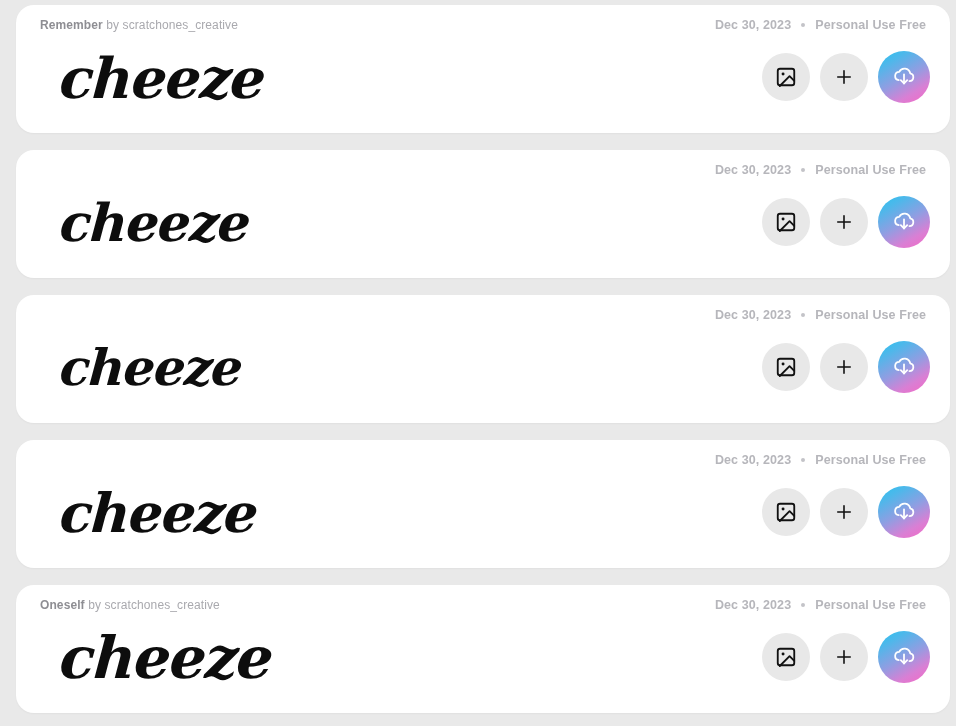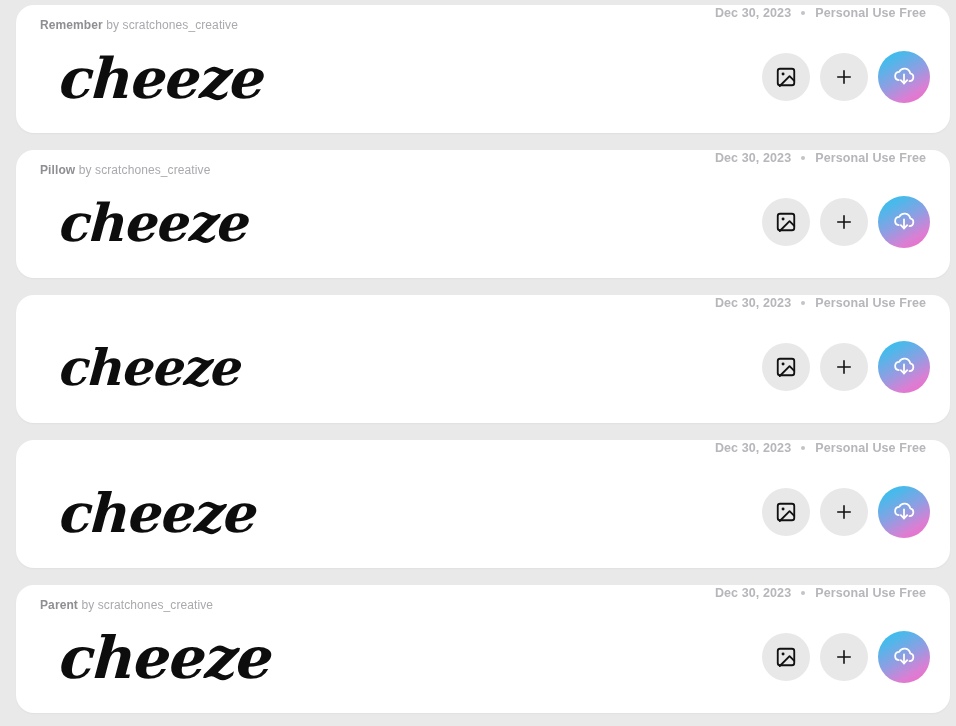--- a/index.html
+++ b/index.html
@@ -51,21 +51,21 @@
     font-weight: 700;
     color: #8e8e93;
   }
   .font-title .by {
     font-weight: 400;
     color: #a9a9ae;
   }
 
   .card-right-meta {
     position: absolute;
-    top: 0;
+    top: 12px;
     right: 24px;
     font-size: 12.5px;
     line-height: 16px;
     font-weight: 700;
     color: #b6b6bb;
     letter-spacing: 0.1px;
     white-space: nowrap;
     display: flex;
     align-items: center;
     gap: 10px;
@@ -171,152 +171,148 @@
               <path d="M10.4 19.4a4.5 4.5 0 0 1 .5-8.95 6.3 6.3 0 0 1 11.75 1.6 4.2 4.2 0 0 1-.85 8.3"></path>
               <path d="M16 13.2v9.6"></path>
               <path d="M12.6 19.4L16 22.9l3.4-3.5"></path>
             </svg>
           </span>
         </button>
     </div>
   </div>
     <div class="font-card">
     <div class="card-meta-row">
+      <div class="card-right-meta">
+        <span>Dec 30, 2023</span>
+        <span class="meta-dot"></span>
+        <span>Personal Use Free</span>
+      </div>
+    </div>
+    <div class="preview-wrap">
+      <span class="preview-text" style="font-size:52px">cheeze</span>
+    </div>
+    <div class="actions">
+      <button class="action-btn">
+          <span class="icon-image">
+            <svg width="22" height="22" viewBox="0 0 24 24" fill="none" stroke="#111" stroke-width="2" stroke-linecap="round" stroke-linejoin="round">
+              <rect x="3" y="3" width="18" height="18" rx="2.5"></rect>
+              <circle cx="8.8" cy="8.8" r="1.6" fill="#111" stroke="none"></circle>
+              <path d="M21 16.2l-5.1-5.1L5.2 21.8"></path>
+            </svg>
+          </span>
+        </button>
+      <button class="action-btn">
+          <span class="icon-plus">
+            <svg width="20" height="20" viewBox="0 0 24 24" fill="none" stroke="#111" stroke-width="1.9" stroke-linecap="round">
+              <path d="M12 4.5v15M4.5 12h15"></path>
+            </svg>
+          </span>
+        </button>
+      <button class="action-btn download">
+          <span class="icon-cloud">
+            <svg width="30" height="30" viewBox="0 0 32 32" fill="none" stroke="#ffffff" stroke-width="1.9" stroke-linecap="round" stroke-linejoin="round">
+              <path d="M10.4 19.4a4.5 4.5 0 0 1 .5-8.95 6.3 6.3 0 0 1 11.75 1.6 4.2 4.2 0 0 1-.85 8.3"></path>
+              <path d="M16 13.2v9.6"></path>
+              <path d="M12.6 19.4L16 22.9l3.4-3.5"></path>
+            </svg>
+          </span>
+        </button>
+    </div>
+  </div>
+    <div class="font-card">
+    <div class="card-meta-row">
+      <div class="card-right-meta">
+        <span>Dec 30, 2023</span>
+        <span class="meta-dot"></span>
+        <span>Personal Use Free</span>
+      </div>
+    </div>
+    <div class="preview-wrap">
+      <span class="preview-text" style="font-size:50px">cheeze</span>
+    </div>
+    <div class="actions">
+      <button class="action-btn">
+          <span class="icon-image">
+            <svg width="22" height="22" viewBox="0 0 24 24" fill="none" stroke="#111" stroke-width="2" stroke-linecap="round" stroke-linejoin="round">
+              <rect x="3" y="3" width="18" height="18" rx="2.5"></rect>
+              <circle cx="8.8" cy="8.8" r="1.6" fill="#111" stroke="none"></circle>
+              <path d="M21 16.2l-5.1-5.1L5.2 21.8"></path>
+            </svg>
+          </span>
+        </button>
+      <button class="action-btn">
+          <span class="icon-plus">
+            <svg width="20" height="20" viewBox="0 0 24 24" fill="none" stroke="#111" stroke-width="1.9" stroke-linecap="round">
+              <path d="M12 4.5v15M4.5 12h15"></path>
+            </svg>
+          </span>
+        </button>
+      <button class="action-btn download">
+          <span class="icon-cloud">
+            <svg width="30" height="30" viewBox="0 0 32 32" fill="none" stroke="#ffffff" stroke-width="1.9" stroke-linecap="round" stroke-linejoin="round">
+              <path d="M10.4 19.4a4.5 4.5 0 0 1 .5-8.95 6.3 6.3 0 0 1 11.75 1.6 4.2 4.2 0 0 1-.85 8.3"></path>
+              <path d="M16 13.2v9.6"></path>
+              <path d="M12.6 19.4L16 22.9l3.4-3.5"></path>
+            </svg>
+          </span>
+        </button>
+    </div>
+  </div>
+    <div class="font-card">
+    <div class="card-meta-row">
+      <div class="card-right-meta">
+        <span>Dec 30, 2023</span>
+        <span class="meta-dot"></span>
+        <span>Personal Use Free</span>
+      </div>
+    </div>
+    <div class="preview-wrap">
+      <span class="preview-text" style="font-size:54px">cheeze</span>
+    </div>
+    <div class="actions">
+      <button class="action-btn">
+          <span class="icon-image">
+            <svg width="22" height="22" viewBox="0 0 24 24" fill="none" stroke="#111" stroke-width="2" stroke-linecap="round" stroke-linejoin="round">
+              <rect x="3" y="3" width="18" height="18" rx="2.5"></rect>
+              <circle cx="8.8" cy="8.8" r="1.6" fill="#111" stroke="none"></circle>
+              <path d="M21 16.2l-5.1-5.1L5.2 21.8"></path>
+            </svg>
+          </span>
+        </button>
+      <button class="action-btn">
+          <span class="icon-plus">
+            <svg width="20" height="20" viewBox="0 0 24 24" fill="none" stroke="#111" stroke-width="1.9" stroke-linecap="round">
+              <path d="M12 4.5v15M4.5 12h15"></path>
+            </svg>
+          </span>
+        </button>
+      <button class="action-btn download">
+          <span class="icon-cloud">
+            <svg width="30" height="30" viewBox="0 0 32 32" fill="none" stroke="#ffffff" stroke-width="1.9" stroke-linecap="round" stroke-linejoin="round">
+              <path d="M10.4 19.4a4.5 4.5 0 0 1 .5-8.95 6.3 6.3 0 0 1 11.75 1.6 4.2 4.2 0 0 1-.85 8.3"></path>
+              <path d="M16 13.2v9.6"></path>
+              <path d="M12.6 19.4L16 22.9l3.4-3.5"></path>
+            </svg>
+          </span>
+        </button>
+    </div>
+  </div>
+    <div class="font-card">
+    <div class="card-meta-row">
       <div class="font-title">
-        <span class="name">Pillow</span>
+        <span class="name">Oneself</span>
         <span class="by"><span>by</span> <span>scratchones_creative</span></span>
       </div>
       <div class="card-right-meta">
         <span>Dec 30, 2023</span>
         <span class="meta-dot"></span>
         <span>Personal Use Free</span>
       </div>
     </div>
     <div class="preview-wrap">
-      <span class="preview-text" style="font-size:52px">cheeze</span>
-    </div>
-    <div class="actions">
-      <button class="action-btn">
-          <span class="icon-image">
-            <svg width="22" height="22" viewBox="0 0 24 24" fill="none" stroke="#111" stroke-width="2" stroke-linecap="round" stroke-linejoin="round">
-              <rect x="3" y="3" width="18" height="18" rx="2.5"></rect>
-              <circle cx="8.8" cy="8.8" r="1.6" fill="#111" stroke="none"></circle>
-              <path d="M21 16.2l-5.1-5.1L5.2 21.8"></path>
-            </svg>
-          </span>
-        </button>
-      <button class="action-btn">
-          <span class="icon-plus">
-            <svg width="20" height="20" viewBox="0 0 24 24" fill="none" stroke="#111" stroke-width="1.9" stroke-linecap="round">
-              <path d="M12 4.5v15M4.5 12h15"></path>
-            </svg>
-          </span>
-        </button>
-      <button class="action-btn download">
-          <span class="icon-cloud">
-            <svg width="30" height="30" viewBox="0 0 32 32" fill="none" stroke="#ffffff" stroke-width="1.9" stroke-linecap="round" stroke-linejoin="round">
-              <path d="M10.4 19.4a4.5 4.5 0 0 1 .5-8.95 6.3 6.3 0 0 1 11.75 1.6 4.2 4.2 0 0 1-.85 8.3"></path>
-              <path d="M16 13.2v9.6"></path>
-              <path d="M12.6 19.4L16 22.9l3.4-3.5"></path>
-            </svg>
-          </span>
-        </button>
-    </div>
-  </div>
-    <div class="font-card">
-    <div class="card-meta-row">
-      <div class="card-right-meta">
-        <span>Dec 30, 2023</span>
-        <span class="meta-dot"></span>
-        <span>Personal Use Free</span>
-      </div>
-    </div>
-    <div class="preview-wrap">
-      <span class="preview-text" style="font-size:50px">cheeze</span>
-    </div>
-    <div class="actions">
-      <button class="action-btn">
-          <span class="icon-image">
-            <svg width="22" height="22" viewBox="0 0 24 24" fill="none" stroke="#111" stroke-width="2" stroke-linecap="round" stroke-linejoin="round">
-              <rect x="3" y="3" width="18" height="18" rx="2.5"></rect>
-              <circle cx="8.8" cy="8.8" r="1.6" fill="#111" stroke="none"></circle>
-              <path d="M21 16.2l-5.1-5.1L5.2 21.8"></path>
-            </svg>
-          </span>
-        </button>
-      <button class="action-btn">
-          <span class="icon-plus">
-            <svg width="20" height="20" viewBox="0 0 24 24" fill="none" stroke="#111" stroke-width="1.9" stroke-linecap="round">
-              <path d="M12 4.5v15M4.5 12h15"></path>
-            </svg>
-          </span>
-        </button>
-      <button class="action-btn download">
-          <span class="icon-cloud">
-            <svg width="30" height="30" viewBox="0 0 32 32" fill="none" stroke="#ffffff" stroke-width="1.9" stroke-linecap="round" stroke-linejoin="round">
-              <path d="M10.4 19.4a4.5 4.5 0 0 1 .5-8.95 6.3 6.3 0 0 1 11.75 1.6 4.2 4.2 0 0 1-.85 8.3"></path>
-              <path d="M16 13.2v9.6"></path>
-              <path d="M12.6 19.4L16 22.9l3.4-3.5"></path>
-            </svg>
-          </span>
-        </button>
-    </div>
-  </div>
-    <div class="font-card">
-    <div class="card-meta-row">
-      <div class="card-right-meta">
-        <span>Dec 30, 2023</span>
-        <span class="meta-dot"></span>
-        <span>Personal Use Free</span>
-      </div>
-    </div>
-    <div class="preview-wrap">
-      <span class="preview-text" style="font-size:54px">cheeze</span>
-    </div>
-    <div class="actions">
-      <button class="action-btn">
-          <span class="icon-image">
-            <svg width="22" height="22" viewBox="0 0 24 24" fill="none" stroke="#111" stroke-width="2" stroke-linecap="round" stroke-linejoin="round">
-              <rect x="3" y="3" width="18" height="18" rx="2.5"></rect>
-              <circle cx="8.8" cy="8.8" r="1.6" fill="#111" stroke="none"></circle>
-              <path d="M21 16.2l-5.1-5.1L5.2 21.8"></path>
-            </svg>
-          </span>
-        </button>
-      <button class="action-btn">
-          <span class="icon-plus">
-            <svg width="20" height="20" viewBox="0 0 24 24" fill="none" stroke="#111" stroke-width="1.9" stroke-linecap="round">
-              <path d="M12 4.5v15M4.5 12h15"></path>
-            </svg>
-          </span>
-        </button>
-      <button class="action-btn download">
-          <span class="icon-cloud">
-            <svg width="30" height="30" viewBox="0 0 32 32" fill="none" stroke="#ffffff" stroke-width="1.9" stroke-linecap="round" stroke-linejoin="round">
-              <path d="M10.4 19.4a4.5 4.5 0 0 1 .5-8.95 6.3 6.3 0 0 1 11.75 1.6 4.2 4.2 0 0 1-.85 8.3"></path>
-              <path d="M16 13.2v9.6"></path>
-              <path d="M12.6 19.4L16 22.9l3.4-3.5"></path>
-            </svg>
-          </span>
-        </button>
-    </div>
-  </div>
-    <div class="font-card">
-    <div class="card-meta-row">
-      <div class="font-title">
-        <span class="name">Parent</span>
-        <span class="by"><span>by</span> <span>scratchones_creative</span></span>
-      </div>
-      <div class="card-right-meta">
-        <span>Dec 30, 2023</span>
-        <span class="meta-dot"></span>
-        <span>Personal Use Free</span>
-      </div>
-    </div>
-    <div class="preview-wrap">
       <span class="preview-text" style="font-size:58px">cheeze</span>
     </div>
     <div class="actions">
       <button class="action-btn">
           <span class="icon-image">
             <svg width="22" height="22" viewBox="0 0 24 24" fill="none" stroke="#111" stroke-width="2" stroke-linecap="round" stroke-linejoin="round">
               <rect x="3" y="3" width="18" height="18" rx="2.5"></rect>
               <circle cx="8.8" cy="8.8" r="1.6" fill="#111" stroke="none"></circle>
               <path d="M21 16.2l-5.1-5.1L5.2 21.8"></path>
             </svg>

